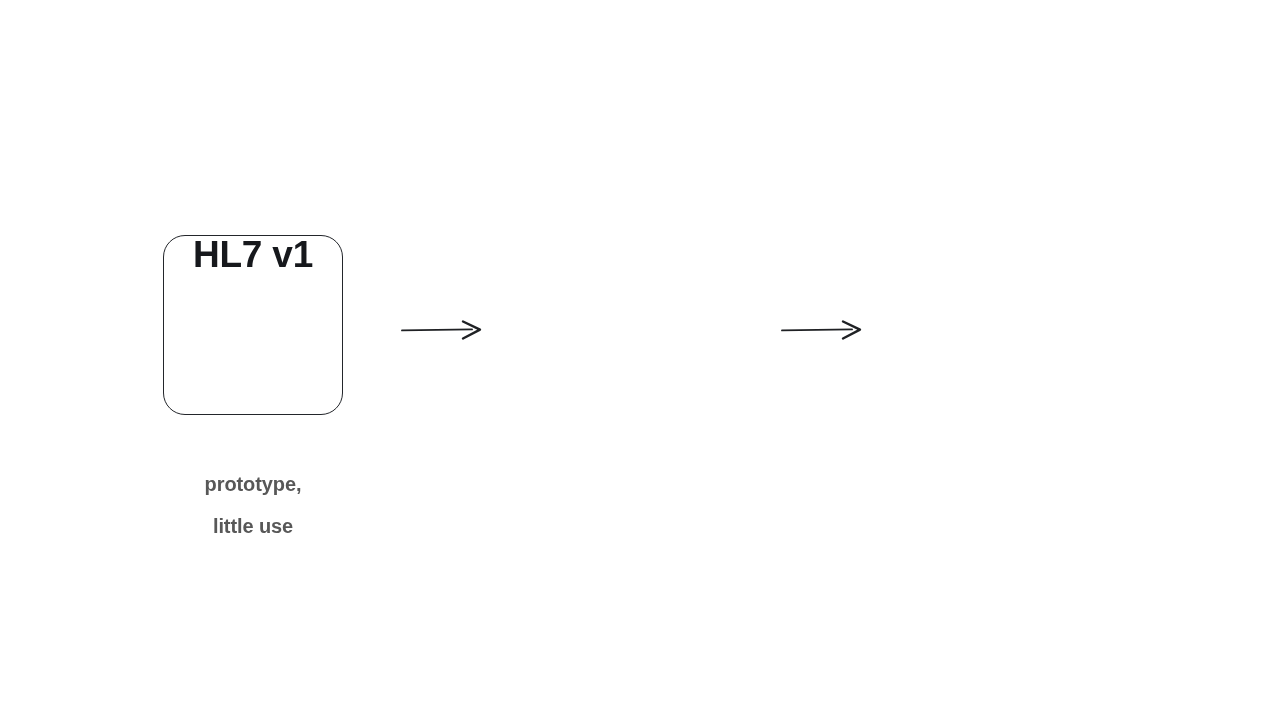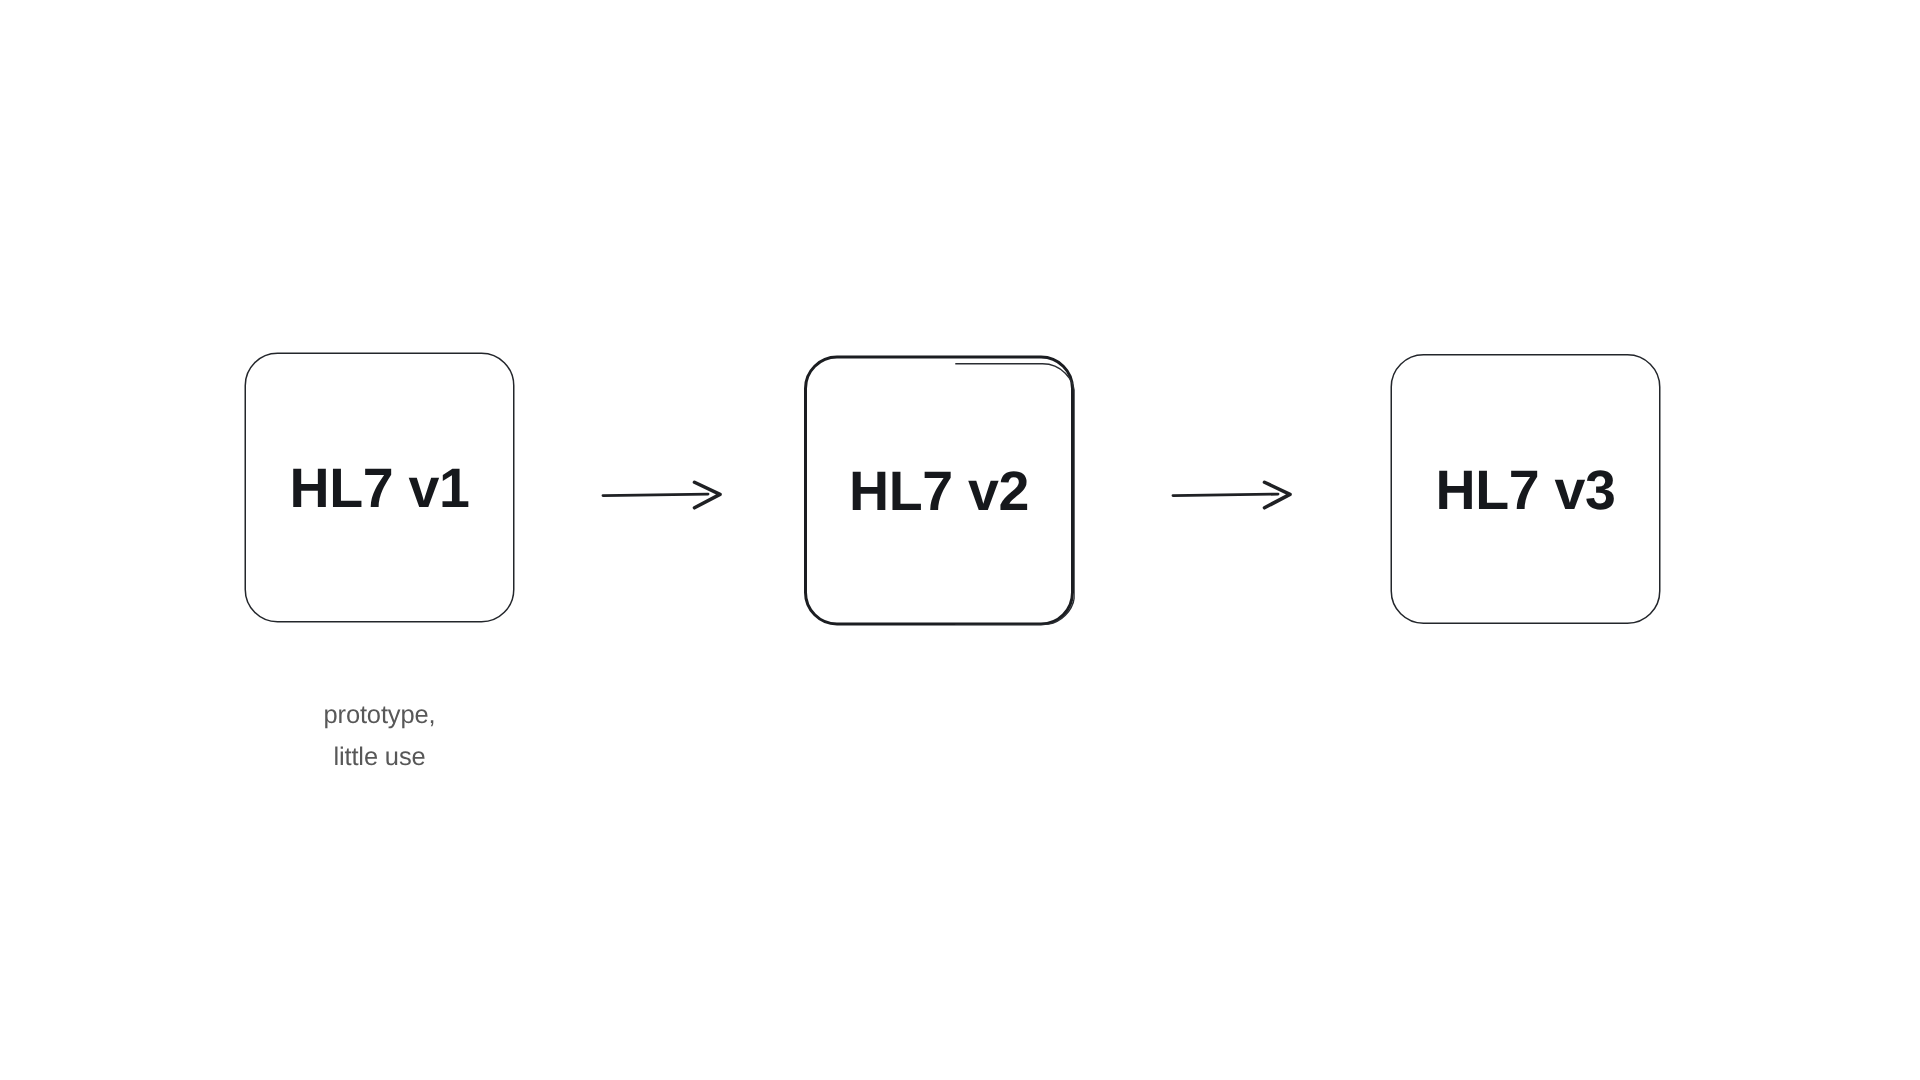--- a/index.html
+++ b/index.html
@@ -26,21 +26,20 @@
   
   .node {
     position: absolute;
     width: 180px;
     height: 180px;
     box-sizing: border-box;
     border: 1.6px solid #23262b;
     border-radius: 22px;
     background: #ffffff;
     display: flex;
-    align-items: center;
     justify-content: center;
   }
 
   
   .node.sketchy {
     border-width: 2.1px;
     border-color: #1b1d21;
   }
   .node.sketchy::after {
     content: "";
@@ -76,23 +75,23 @@
     overflow: visible;
   }
   #arrow-1 { left: 400px; top: 314px; }
   #arrow-2 { left: 780px; top: 314px; }
 
   
   .caption {
     position: absolute;
     text-align: center;
     color: #585858;
-    font-size: 17px;
-    font-weight: normal;
-    line-height: 28px;
+    font-size: 20px;
+    font-weight: bold;
+    line-height: 42px;
     letter-spacing: -0.1px;
     white-space: pre-line;
   }
   #caption-1 { left: 113px;  top: 463px; width: 280px; }
   #caption-2 { left: 444px;  top: 463px; width: 380px; }
   #caption-3 { left: 827px;  top: 463px; width: 360px; }
 </style>
 </head>
 <body>
 
@@ -100,31 +99,25 @@
 
   <div class="node" id="node-1">
     <span class="node-label">HL7 v1</span>
   </div>
 
   <svg class="arrow" id="arrow-1" width="84" height="32" viewBox="0 0 84 32" aria-hidden="true">
     <path d="M2 16.4 L72 15.4" stroke="#1f2124" stroke-width="1.9" fill="none" stroke-linecap="round"></path>
     <path d="M63 7.5 L80 15.6 L63 24.5" stroke="#1f2124" stroke-width="2.4" fill="none" stroke-linecap="round" stroke-linejoin="round"></path>
   </svg>
 
-  <div class="node sketchy" id="node-2">
-    <span class="node-label">HL7 v2</span>
-  </div>
 
   <svg class="arrow" id="arrow-2" width="84" height="32" viewBox="0 0 84 32" aria-hidden="true">
     <path d="M2 16.4 L72 15.4" stroke="#1f2124" stroke-width="1.9" fill="none" stroke-linecap="round"></path>
     <path d="M63 7.5 L80 15.6 L63 24.5" stroke="#1f2124" stroke-width="2.4" fill="none" stroke-linecap="round" stroke-linejoin="round"></path>
   </svg>
 
-  <div class="node" id="node-3">
-    <span class="node-label">HL7 v3</span>
-  </div>
 
   <div class="caption" id="caption-1">prototype,
 little use</div>
 
 
 
 </div>
 
 </body></html>

